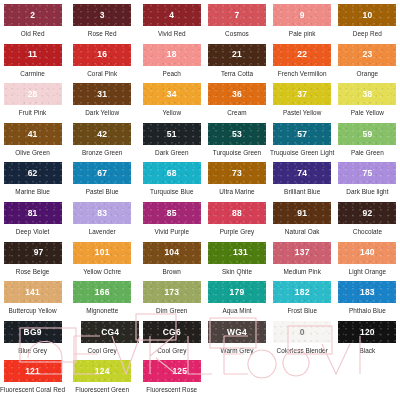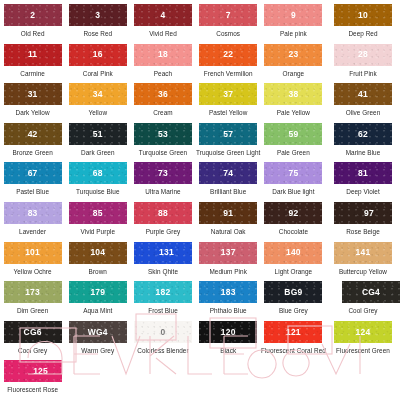--- a/index.html
+++ b/index.html
@@ -173,20 +173,27 @@
         <div class="label">Coral Pink</div>
       </div>
       <div class="cell">
         <div class="swatch" style="background: rgb(244, 146, 143);">
           <div class="tex"></div>
           <span class="code" style="color: rgb(255, 255, 255);">18</span>
         </div>
         <div class="label">Peach</div>
       </div>
       <div class="cell">
+        <div class="swatch" style="background: rgb(74, 42, 23);">
+          <div class="tex"></div>
+          <span class="code" style="color: rgb(255, 255, 255);">21</span>
+        </div>
+        <div class="label">Terra Cotta</div>
+      </div>
+      <div class="cell">
         <div class="swatch" style="background: rgb(236, 90, 29);">
           <div class="tex"></div>
           <span class="code" style="color: rgb(255, 255, 255);">22</span>
         </div>
         <div class="label">French Vermilion</div>
       </div>
       <div class="cell">
         <div class="swatch" style="background: rgb(240, 138, 60);">
           <div class="tex"></div>
           <span class="code" style="color: rgb(255, 255, 255);">23</span>
@@ -292,21 +299,21 @@
         <div class="label">Pastel Blue</div>
       </div>
       <div class="cell">
         <div class="swatch" style="background: rgb(24, 177, 200);">
           <div class="tex"></div>
           <span class="code" style="color: rgb(255, 255, 255);">68</span>
         </div>
         <div class="label">Turquoise Blue</div>
       </div>
       <div class="cell">
-        <div class="swatch" style="background: #701a75;">
+        <div class="swatch" style="background: #a16207;">
           <div class="tex"></div>
           <span class="code" style="color: rgb(255, 255, 255);">73</span>
         </div>
         <div class="label">Ultra Marine</div>
       </div>
       <div class="cell">
         <div class="swatch" style="background: rgb(59, 42, 126);">
           <div class="tex"></div>
           <span class="code" style="color: rgb(255, 255, 255);">74</span>
         </div>
@@ -376,21 +383,21 @@
         <div class="label">Yellow Ochre</div>
       </div>
       <div class="cell">
         <div class="swatch" style="background: rgb(122, 76, 24);">
           <div class="tex"></div>
           <span class="code" style="color: rgb(255, 255, 255);">104</span>
         </div>
         <div class="label">Brown</div>
       </div>
       <div class="cell">
-        <div class="swatch" style="background: #1d4ed8; padding-left: 7px;">
+        <div class="swatch" style="background: #4d7c0f; padding-left: 7px;">
           <div class="tex"></div>
           <span class="code" style="color: rgb(255, 255, 255);">131</span>
         </div>
         <div class="label">Skin Qhite</div>
       </div>
       <div class="cell">
         <div class="swatch" style="background: rgb(204, 95, 112);">
           <div class="tex"></div>
           <span class="code" style="color: rgb(255, 255, 255);">137</span>
         </div>
@@ -402,20 +409,27 @@
           <span class="code" style="color: rgb(255, 255, 255);">140</span>
         </div>
         <div class="label">Light Orange</div>
       </div>
       <div class="cell">
         <div class="swatch" style="background: rgb(221, 171, 111);">
           <div class="tex"></div>
           <span class="code" style="color: rgb(255, 255, 255);">141</span>
         </div>
         <div class="label">Buttercup Yellow</div>
+      </div>
+      <div class="cell">
+        <div class="swatch" style="background: rgb(99, 176, 90);">
+          <div class="tex"></div>
+          <span class="code" style="color: rgb(255, 255, 255);">166</span>
+        </div>
+        <div class="label">Mignonette</div>
       </div>
       <div class="cell">
         <div class="swatch" style="background: rgb(154, 168, 97);">
           <div class="tex"></div>
           <span class="code" style="color: rgb(255, 255, 255);">173</span>
         </div>
         <div class="label">Dim Green</div>
       </div>
       <div class="cell">
         <div class="swatch" style="background: rgb(18, 161, 146);">

